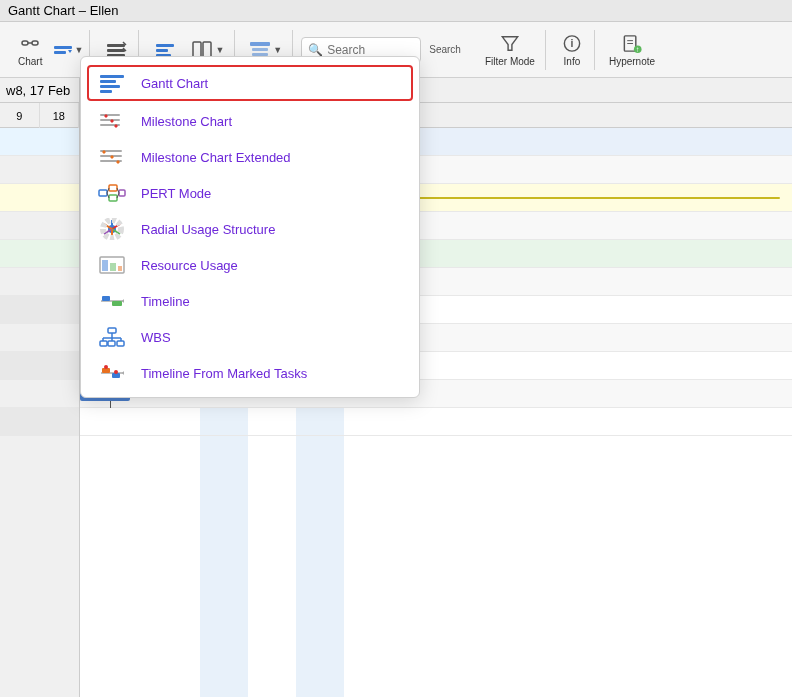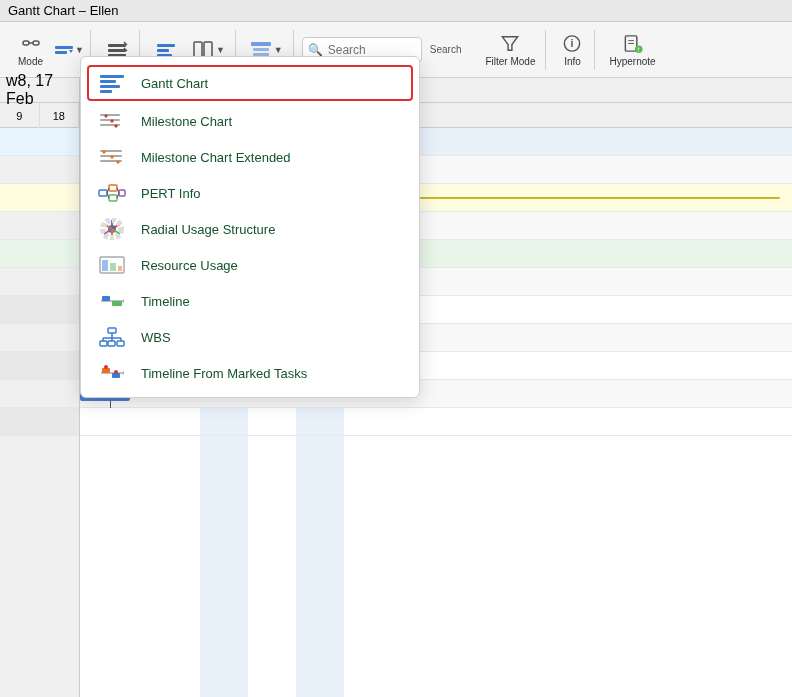--- a/index.html
+++ b/index.html
@@ -210,21 +210,21 @@
       width: 30px;
       height: 24px;
       display: flex;
       align-items: center;
       justify-content: center;
       flex-shrink: 0;
     }
 
     .dropdown-item-label {
       font-size: 13px;
-      color: #14532d;
+      color: #6d28d9;
     }
 
     
     .task-label {
       position: absolute;
       font-size: 11px;
       color: #222;
       white-space: nowrap;
     }
 
@@ -238,21 +238,21 @@
     .left-panel-header {
       height: 50px;
       border-bottom: 1px solid #ccc;
     }
 
     .left-panel-week {
       height: 25px;
       display: flex;
       align-items: center;
       border-bottom: 1px solid #ccc;
-      font-size: 16px;
+      font-size: 13px;
       font-weight: 500;
       padding-left: 6px;
     }
 
     .left-panel-days {
       height: 25px;
       display: flex;
     }
 
     .left-day {
@@ -291,21 +291,21 @@
   <div class="toolbar-group">
     <button class="toolbar-btn">
       <div class="toolbar-icon">
 
         <svg width="22" height="22" viewBox="0 0 22 22">
           <rect x="3" y="9" width="6" height="4" rx="2" fill="none" stroke="#555" stroke-width="1.5"></rect>
           <rect x="13" y="9" width="6" height="4" rx="2" fill="none" stroke="#555" stroke-width="1.5"></rect>
           <line x1="9" y1="11" x2="13" y2="11" stroke="#555" stroke-width="1.5"></line>
         </svg>
       </div>
-      <span class="toolbar-btn-label">Mode</span>
+      <span class="toolbar-btn-label">Chart</span>
     </button>
     <button class="toolbar-btn" style="min-width:20px; padding:2px 2px;">
 
       <div style="display:flex;align-items:center;">
         <svg width="22" height="22" viewBox="0 0 22 22">
           <rect x="2" y="7" width="18" height="3" rx="1" fill="#3a7bd5"></rect>
           <rect x="2" y="12" width="12" height="3" rx="1" fill="#3a7bd5"></rect>
           <polygon points="16,11 20,11 18,14" fill="#3a7bd5"></polygon>
         </svg>
         <span class="small-arrow">▼</span>
@@ -579,21 +579,21 @@
         <rect x="1" y="8" width="8" height="6" rx="1" fill="none" stroke="#3a7bd5" stroke-width="1.5"></rect>
         <rect x="11" y="3" width="8" height="6" rx="1" fill="none" stroke="#e87020" stroke-width="1.5"></rect>
         <rect x="11" y="13" width="8" height="6" rx="1" fill="none" stroke="#5cb85c" stroke-width="1.5"></rect>
         <rect x="21" y="8" width="6" height="6" rx="1" fill="none" stroke="#9b59b6" stroke-width="1.5"></rect>
         <line x1="9" y1="11" x2="11" y2="6" stroke="#555" stroke-width="1"></line>
         <line x1="9" y1="11" x2="11" y2="16" stroke="#555" stroke-width="1"></line>
         <line x1="19" y1="6" x2="21" y2="11" stroke="#555" stroke-width="1"></line>
         <line x1="19" y1="16" x2="21" y2="11" stroke="#555" stroke-width="1"></line>
       </svg>
     </div>
-    <span class="dropdown-item-label">PERT Info</span>
+    <span class="dropdown-item-label">PERT Mode</span>
   </div>
 
   <div class="dropdown-item">
     <div class="dropdown-item-icon">
       <svg width="28" height="22" viewBox="0 0 28 22">
         <circle cx="14" cy="11" r="4" fill="#3a7bd5"></circle>
         <path d="M14,11 L14,2" stroke="#3a7bd5" stroke-width="2"></path>
         <path d="M14,11 L22,6" stroke="#e03030" stroke-width="2"></path>
         <path d="M14,11 L22,16" stroke="#5cb85c" stroke-width="2"></path>
         <path d="M14,11 L14,20" stroke="#e87020" stroke-width="2"></path>

